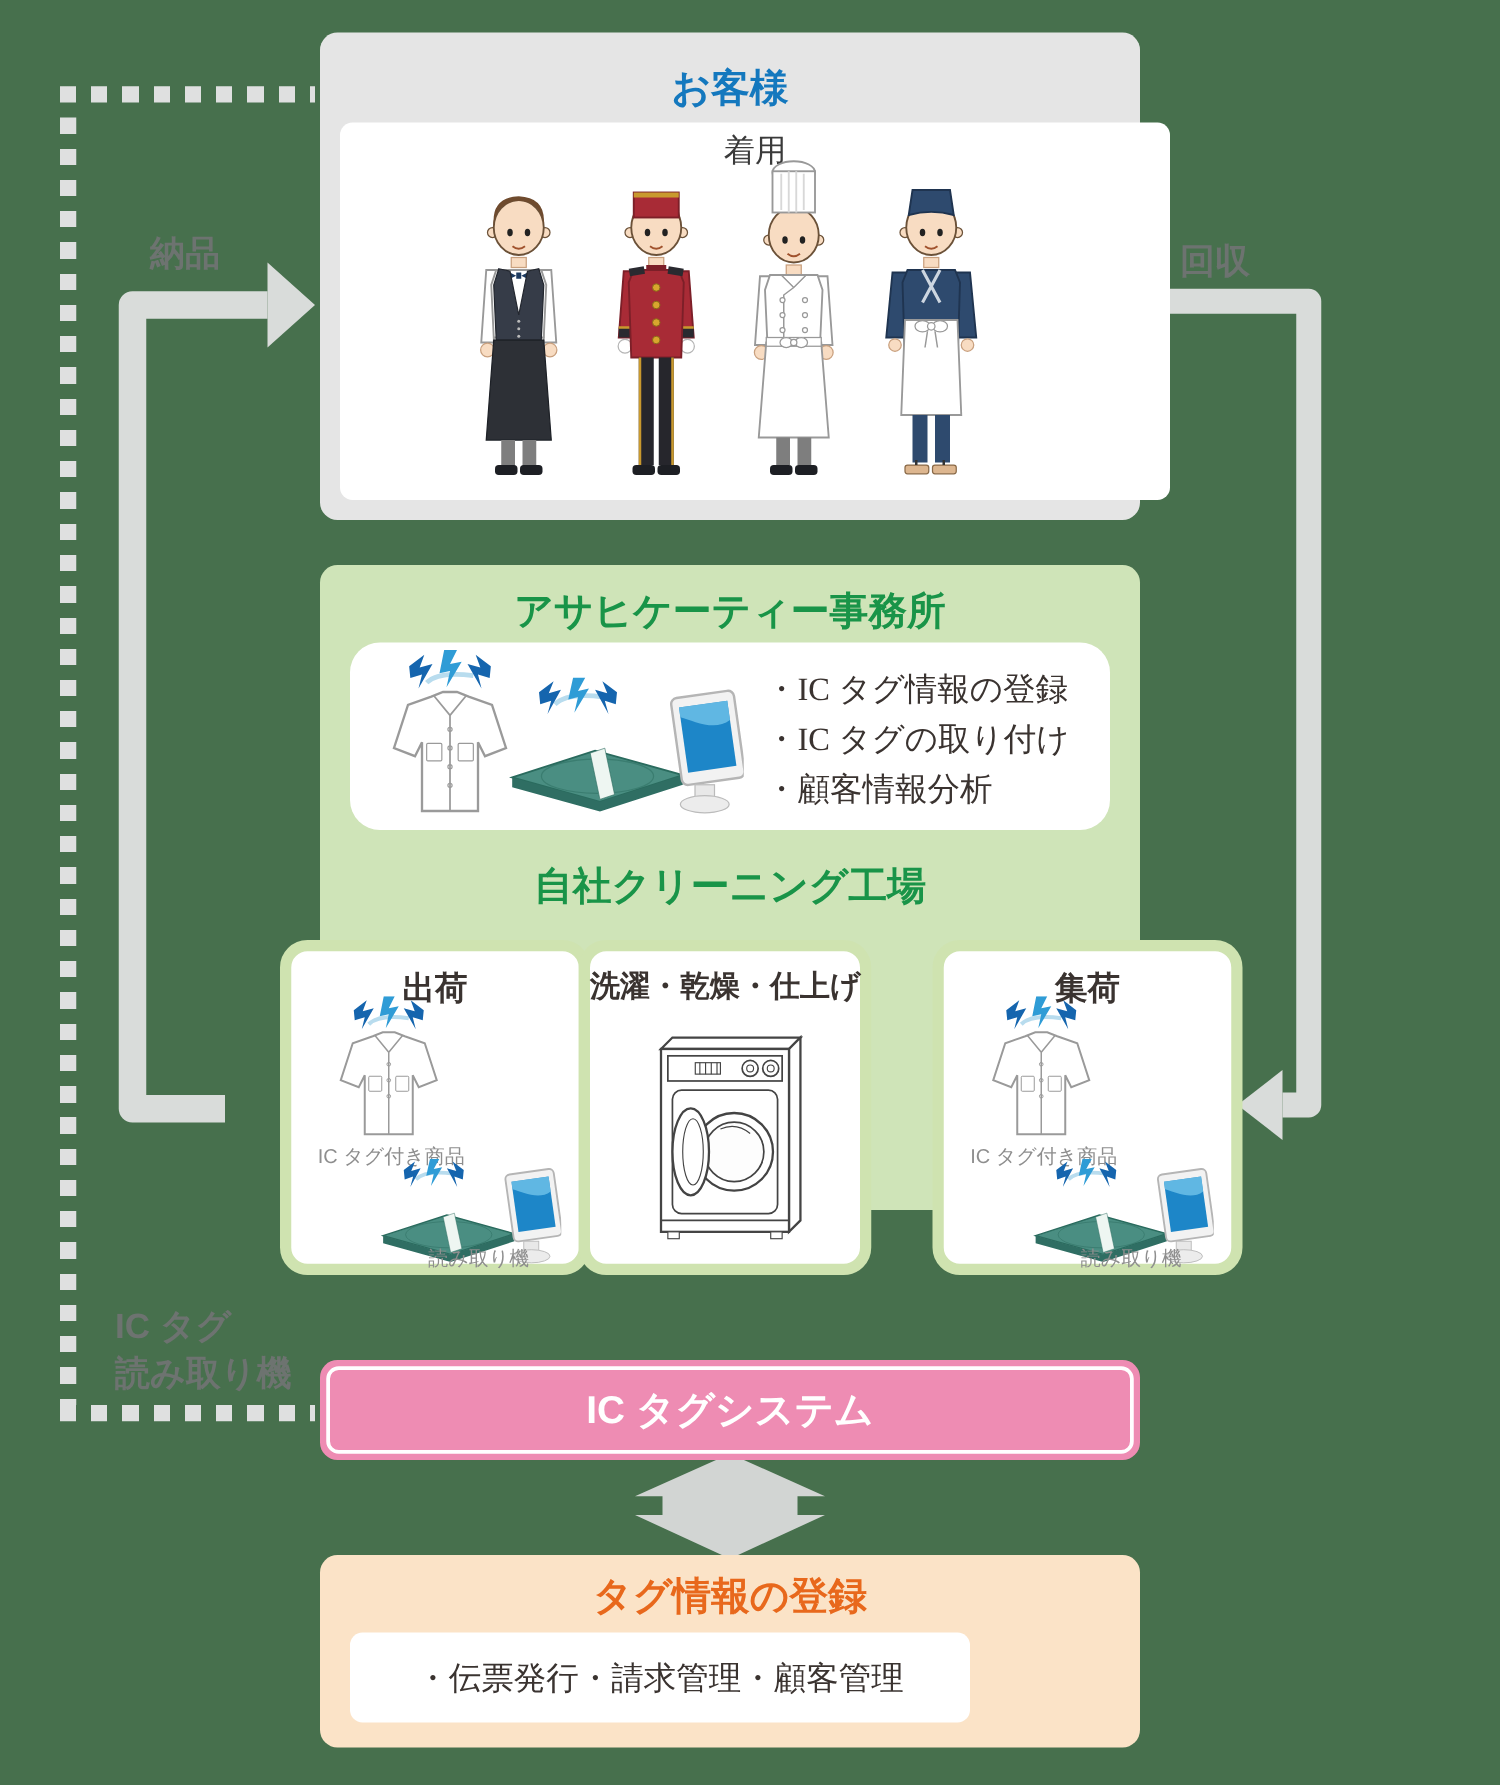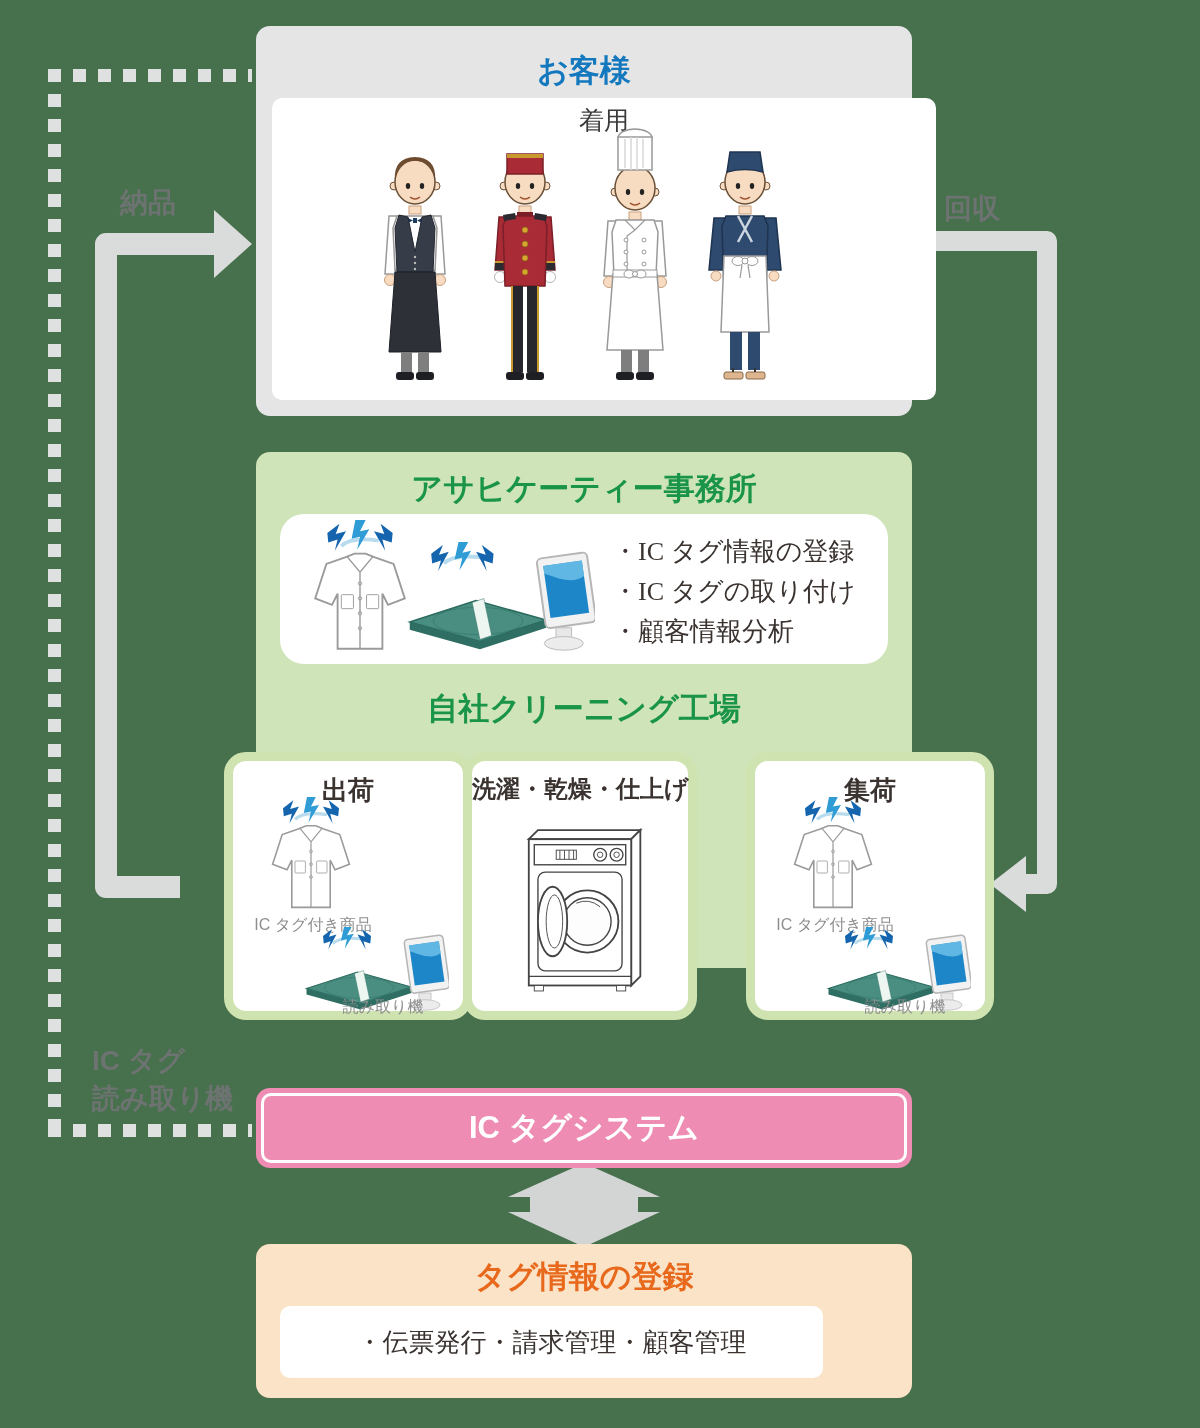--- a/index.html
+++ b/index.html
@@ -40,21 +40,21 @@
   .ship-reader{position:absolute;left:66px;top:166px;}
   .office-shirt{position:absolute;left:24px;top:6px;}
   .office-reader{position:absolute;left:120px;top:28px;}
   .wash-machine{position:absolute;left:44px;top:58px;}
   .pink-box{left:256px;top:1088px;width:656px;height:80px;background:#ee8cb3;
     display:flex;align-items:center;justify-content:center;}
   .pink-inner{position:absolute;inset:5px;border:3px solid #fff;border-radius:10px;pointer-events:none;}
   .pink-title{position:relative;color:#fff;font-weight:bold;font-size:31px;}
   .orange-box{left:256px;top:1244px;width:656px;height:154px;background:#fbe3c7;}
   .orange-title{top:12px;color:#e8681c;}
-  .mgmt-panel{left:24px;top:62px;width:543px;height:72px;display:flex;align-items:center;justify-content:center;}
+  .mgmt-panel{left:24px;top:62px;width:496px;height:72px;display:flex;align-items:center;justify-content:center;}
   .mgmt-text{font-size:26px;color:#3a3330;font-weight:500;white-space:nowrap;}
   .lbl-delivery{left:120px;top:184px;}
   .lbl-collection{left:944px;top:190px;}
   .lbl-analysis{left:92px;top:1042px;}
 </style>
 </head>
 <body>
 
 <div class="canvas">
 

